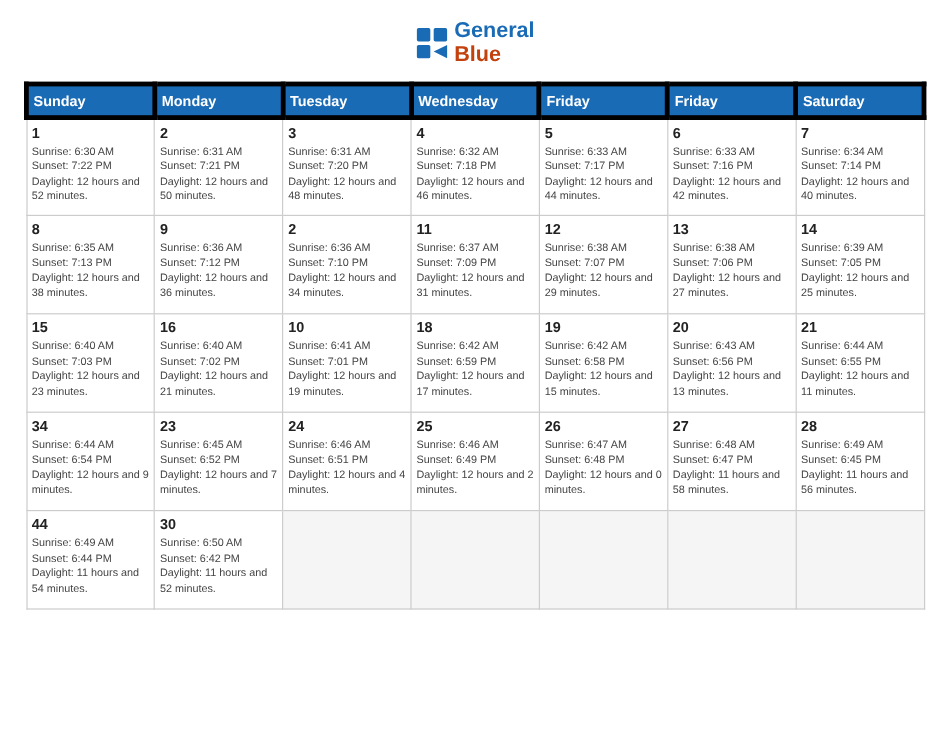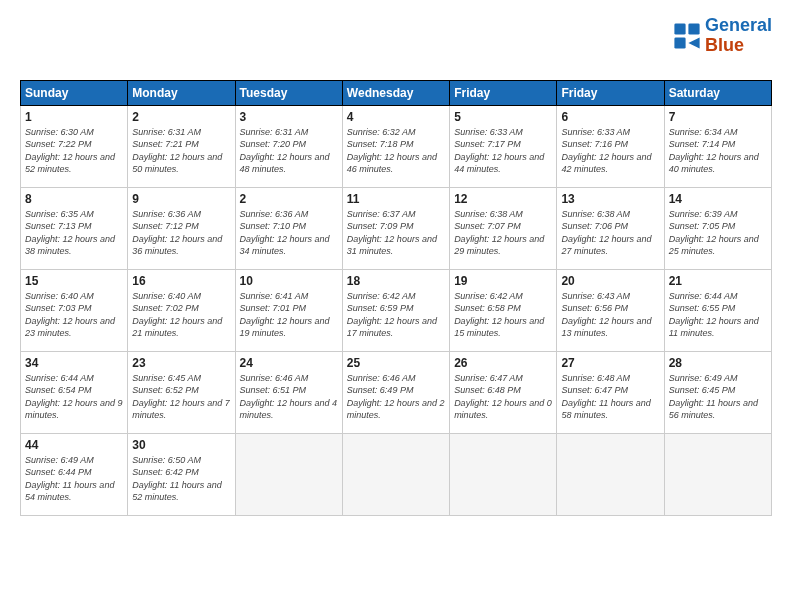--- a/index.html
+++ b/index.html
@@ -11,23 +11,23 @@
       overflow: hidden;
     }
     .page {
       width: 792px;
       height: 612px;
       padding: 16px 20px;
       background: #fff;
     }
     .header {
       display: flex;
-      justify-content: flex-end;
+      justify-content: center;
       align-items: flex-start;
-      margin-bottom: 24px;
+      margin-bottom: 12px;
     }
     .logo {
       display: flex;
       align-items: center;
       gap: 4px;
     }
     .logo-text {
       font-size: 18px;
       font-weight: bold;
       color: #333;
@@ -57,21 +57,21 @@
       border-collapse: collapse;
       table-layout: fixed;
     }
     .calendar th {
       background: #1a6bb5;
       color: #fff;
       font-size: 12px;
       font-weight: bold;
       padding: 5px 4px;
       text-align: left;
-      border: 1px solid #000000;
+      border: 4px solid #000000;
     }
     .calendar td {
       border: 1px solid #ccc;
       vertical-align: top;
       padding: 4px 4px;
       font-size: 9px;
       color: #333;
       background: #fff;
       height: 82px;
     }
@@ -81,21 +81,20 @@
     .day-num {
       font-size: 12px;
       font-weight: bold;
       color: #222;
       margin-bottom: 2px;
       display: block;
     }
     .day-info {
       line-height: 1.4;
       color: #444;
-      font-style: italic;
     }
   </style>
 </head>
 <body>
 
 <div class="page">
   <div class="header">
     <div class="logo">
       <svg class="logo-icon" viewBox="0 0 40 40">
         <rect x="2" y="2" width="16" height="16" rx="2" fill="#1a6bb5"></rect>

